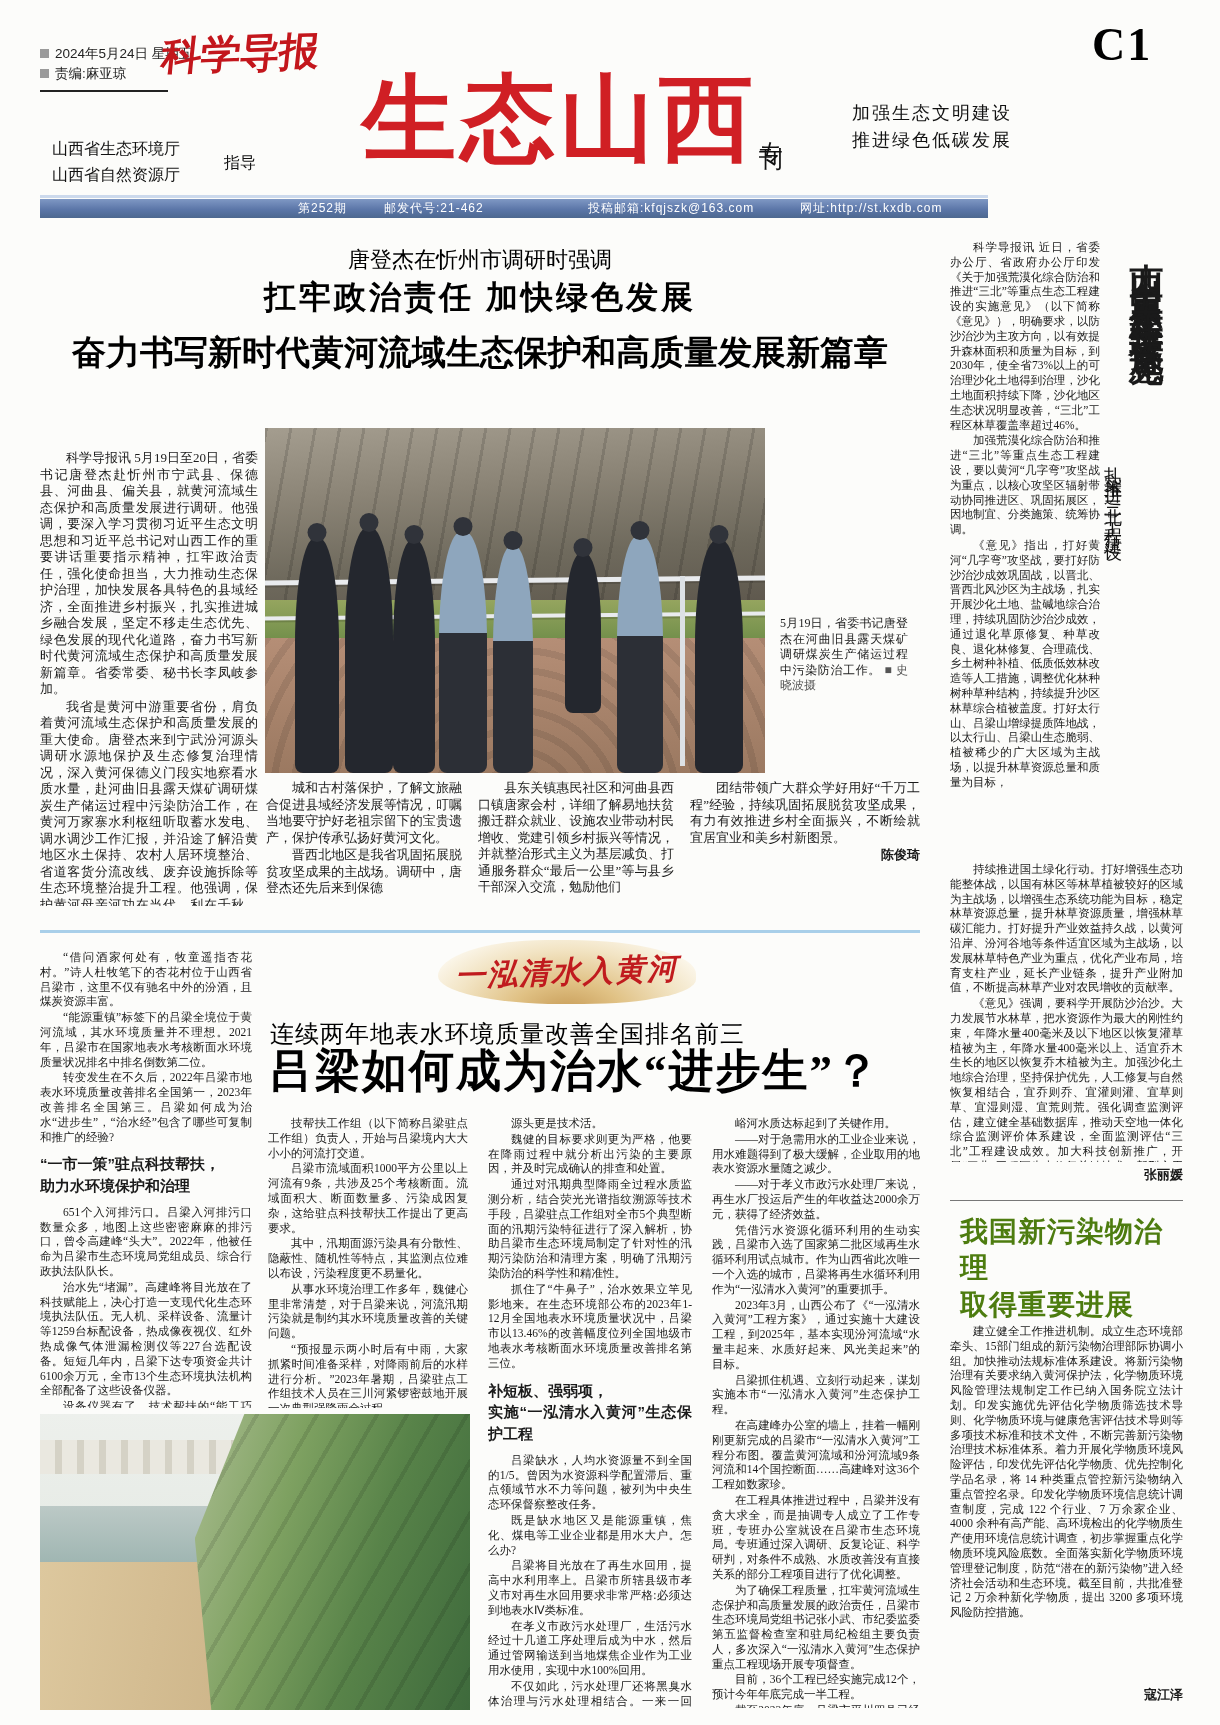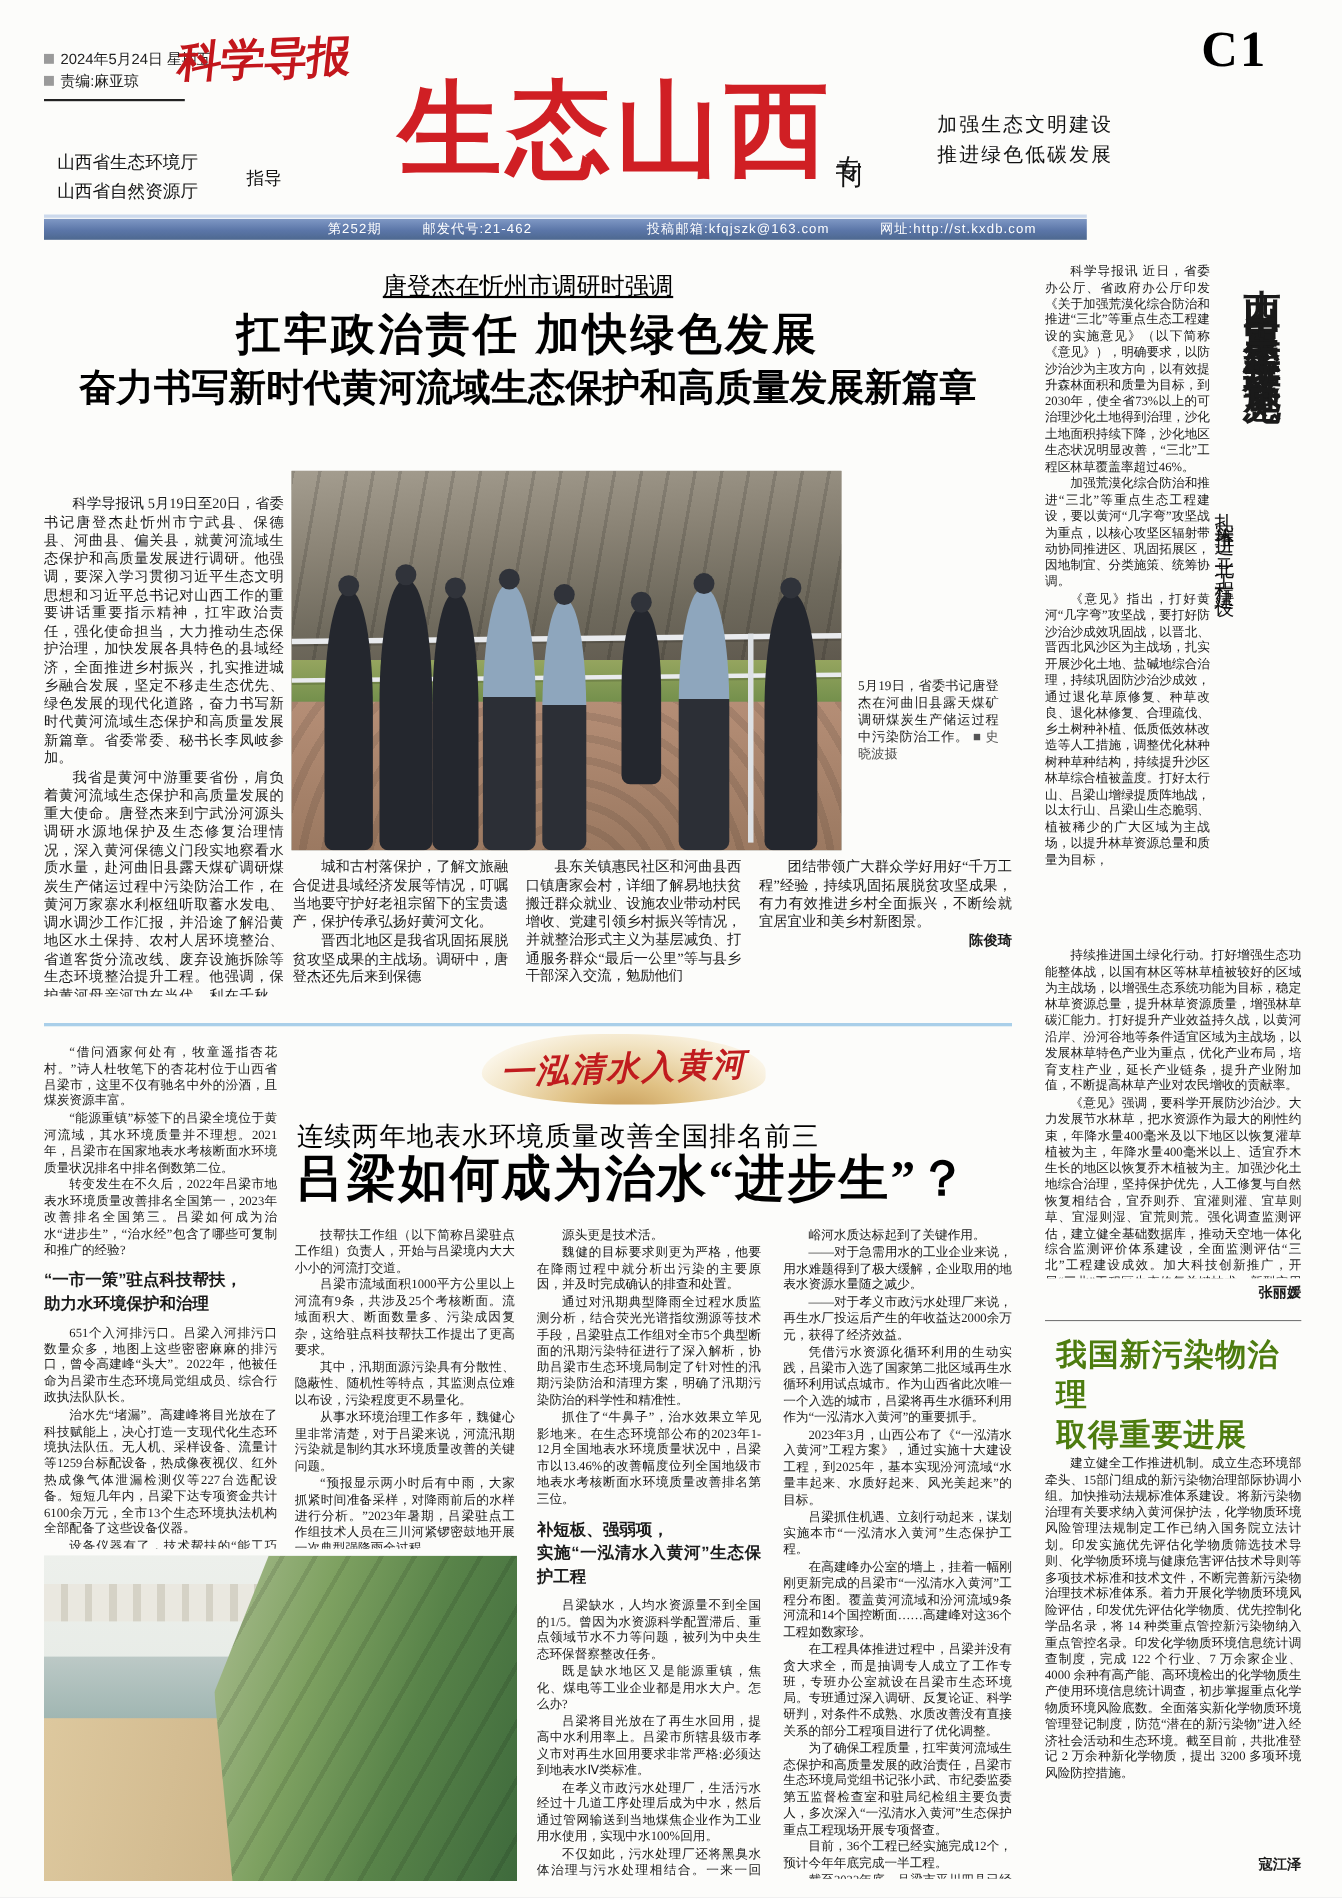--- a/index.html
+++ b/index.html
@@ -111,22 +111,22 @@
     <div>推进绿色低碳发展</div>
   </div>
 
   <div class="abs infobar" style="left:40px;top:199px;width:948px;">
     <span style="left:258px;">第252期</span>
     <span style="left:344px;">邮发代号:21-462</span>
     <span style="left:548px;text-align:right;">投稿邮箱:kfqjszk@163.com</span>
     <span style="left:760px;">网址:http://st.kxdb.com</span>
   </div>
 
-  <div class="abs kicker center" style="left:40px;top:246px;width:880px;text-decoration:underline;">唐登杰在忻州市调研时强调</div>
-  <div class="abs h-big center" style="left:40px;top:276px;width:880px;font-size:40px;letter-spacing:3px;">扛牢政治责任  加快绿色发展</div>
+  <div class="abs kicker center" style="left:40px;top:246px;width:880px;">唐登杰在忻州市调研时强调</div>
+  <div class="abs h-big center" style="left:40px;top:276px;width:880px;font-size:32px;letter-spacing:3px;">扛牢政治责任  加快绿色发展</div>
   <div class="abs h-big center" style="left:40px;top:330px;width:880px;font-size:34px;">奋力书写新时代黄河流域生态保护和高质量发展新篇章</div>
 
   <div class="abs col body-l jt" style="left:40px;top:450px;width:218px;height:456px;">
       <p>科学导报讯  5月19日至20日，省委书记唐登杰赴忻州市宁武县、保德县、河曲县、偏关县，就黄河流域生态保护和高质量发展进行调研。他强调，要深入学习贯彻习近平生态文明思想和习近平总书记对山西工作的重要讲话重要指示精神，扛牢政治责任，强化使命担当，大力推动生态保护治理，加快发展各具特色的县域经济，全面推进乡村振兴，扎实推进城乡融合发展，坚定不移走生态优先、绿色发展的现代化道路，奋力书写新时代黄河流域生态保护和高质量发展新篇章。省委常委、秘书长李凤岐参加。</p>
       <p>我省是黄河中游重要省份，肩负着黄河流域生态保护和高质量发展的重大使命。唐登杰来到宁武汾河源头调研水源地保护及生态修复治理情况，深入黄河保德义门段实地察看水质水量，赴河曲旧县露天煤矿调研煤炭生产储运过程中污染防治工作，在黄河万家寨水利枢纽听取蓄水发电、调水调沙工作汇报，并沿途了解沿黄地区水土保持、农村人居环境整治、省道客货分流改线、废弃设施拆除等生态环境整治提升工程。他强调，保护黄河母亲河功在当代、利在千秋。要牢记习近平总书记殷殷嘱托，坚持把保护黄河流域生态作为谋划发展、推动高质量发展的基准线，统筹推进山水林田湖草沙一体化保护和系统治理，协同推进降碳、减污、扩绿、增长，全面提升水资源节约集约利用水平，突出抓好“一泓清水入黄河”生态保护工程实施、黄河干流流经县生态环境综合治理等重点工作，为全省推动高质量发展、深化全方位转型提供坚实生态环境支撑。在偏关县老牛湾黄河国家文化公园，唐登杰察看古长</p>
     </div>
 
   <div class="abs photo1" style="left:265px;top:428px;width:500px;height:345px;">
     <div class="pit"></div>
     <div class="grassband"></div>

